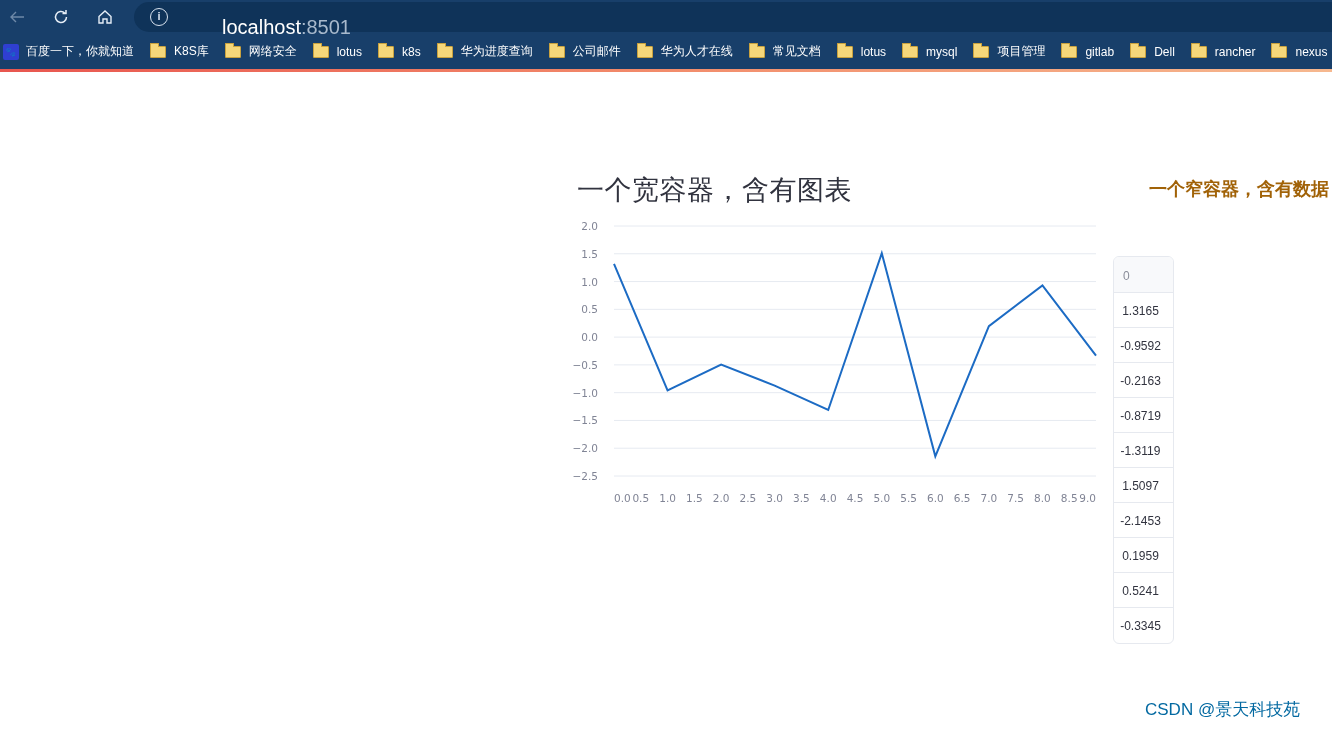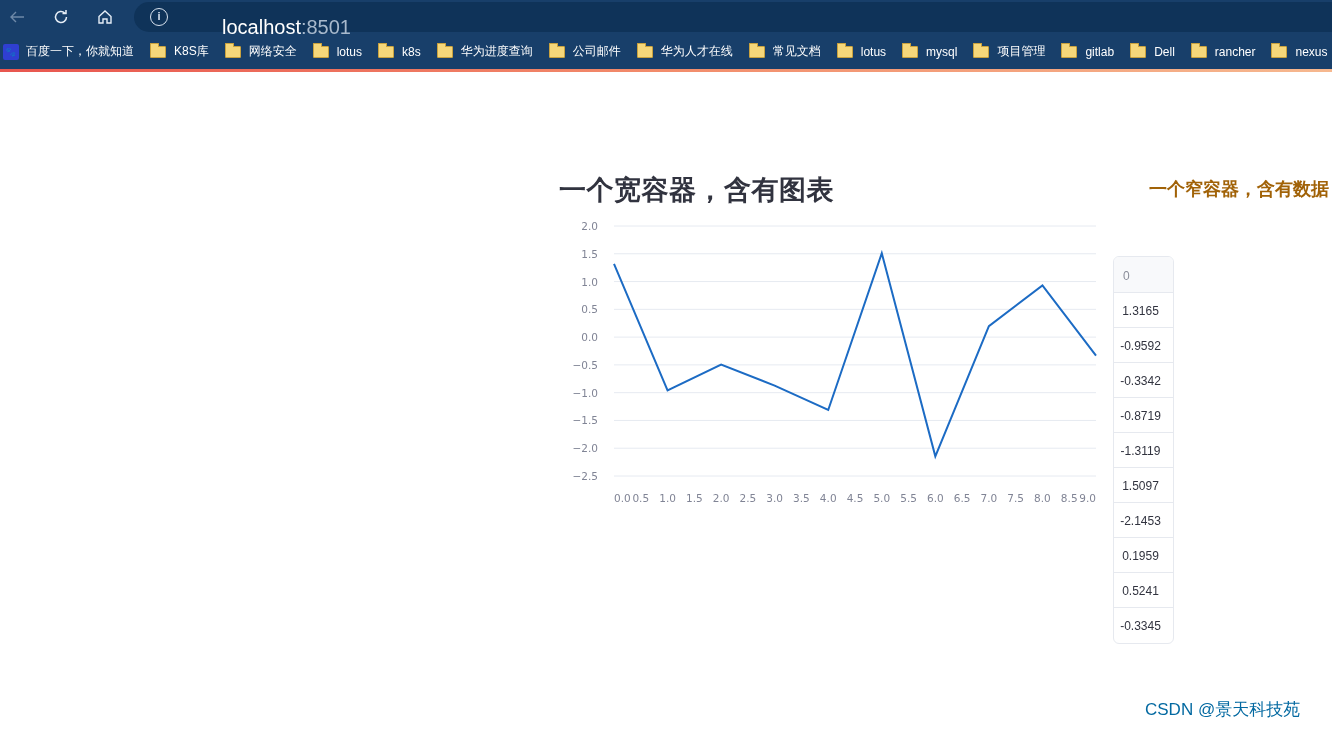--- a/index.html
+++ b/index.html
@@ -12,21 +12,21 @@
   .urlbar .info { position: absolute; left: 16px; top: 6px; width: 18px; height: 18px; border: 1.5px solid #d8e2ee; border-radius: 50%; color: #d8e2ee; font-size: 11px; font-weight: bold; text-align: center; line-height: 15px; }
   .urlbar .host { position: absolute; left: 48px; top: 14px; font-size: 20px; color: #ffffff; padding-left: 40px; }
   .urlbar .port { color: #a8b9cc; }
   .bookmarks { position: absolute; left: 0; top: 34px; width: 1332px; height: 35px; background: #183f6a; display: flex; align-items: center; padding-left: 3px; white-space: nowrap; overflow: hidden; }
   .bm { display: flex; align-items: center; height: 28px; padding: 0 6px 0 0; margin-right: 10px; font-size: 12px; color: #ffffff; cursor: pointer; }
   .bm .folder { width: 16px; height: 12px; background: #f5d77a; border: 1px solid #c9a23e; border-radius: 1px; margin-right: 8px; position: relative; }
   .bm .folder::before { content: ""; position: absolute; left: -1px; top: -4px; width: 7px; height: 3px; background: #f5d77a; border: 1px solid #c9a23e; border-bottom: none; border-radius: 1px 1px 0 0; }
   .bm .baidu { width: 16px; height: 16px; background: #2f3fd1; border-radius: 2px; margin-right: 7px; color: #fff; font-size: 10px; text-align: center; line-height: 16px; }
   .accent-line { position: absolute; left: 0; top: 69px; width: 1332px; height: 3px; background: linear-gradient(90deg, #e8564f, #f28c6b, #f6b88f); }
 
-  .h-wide { position: absolute; left: 559px; top: 172px; font-size: 27px; font-weight: bold; color: #31333f; letter-spacing: 0.5px; }
+  .h-wide { position: absolute; left: 577px; top: 172px; font-size: 27px; font-weight: normal; color: #31333f; letter-spacing: 0.5px; }
   .h-narrow { position: absolute; left: 1113px; top: 172px; width: 200px; font-size: 18px; font-weight: bold; color: #a16207; line-height: 35px; margin-left: 36px; }
 
   .chart { position: absolute; left: 570px; top: 215px; width: 535px; height: 300px; }
   .chart text { font-family: "DejaVu Sans", sans-serif; font-size: 10.5px; fill: #808495; }
 
   .table { position: absolute; left: 1113px; top: 256px; width: 61px; border: 1px solid #e6e9ef; border-radius: 6px; overflow: hidden; background: #fff; }
   .table .th { height: 36px; background: #f8f9fb; border-bottom: 1px solid #e6e9ef; font-size: 12px; color: #8a8d99; padding: 12px 0 0 9px; }
   .table .td { height: 35px; border-bottom: 1px solid #e6e9ef; font-size: 12px; color: #31333f; text-align: center; padding: 11px 6px 0 0; }
   .table .td:last-child { border-bottom: none; }
 
@@ -187,21 +187,21 @@
       <circle cx="472.4444444444444" cy="70.42777777777778" r="0" fill="#1c6bc4"></circle>
       <circle cx="526" cy="140.69444444444446" r="0" fill="#1c6bc4"></circle>
     </g>
 </svg>
 
 <div class="table">
   <div class="th">0</div>
   <div id="table-body">
       <div class="td">1.3165</div>
       <div class="td">-0.9592</div>
-      <div class="td">-0.3342</div>
+      <div class="td">-0.2163</div>
       <div class="td">-0.8719</div>
       <div class="td">-1.3119</div>
       <div class="td">1.5097</div>
       <div class="td">-2.1453</div>
       <div class="td">0.1959</div>
       <div class="td">0.5241</div>
       <div class="td">-0.3345</div>
     </div>
 </div>
 

